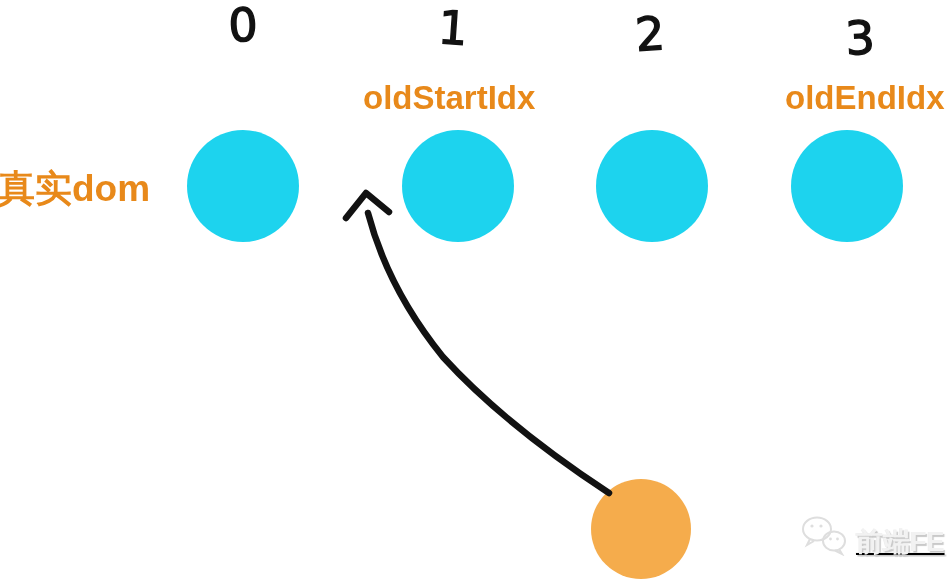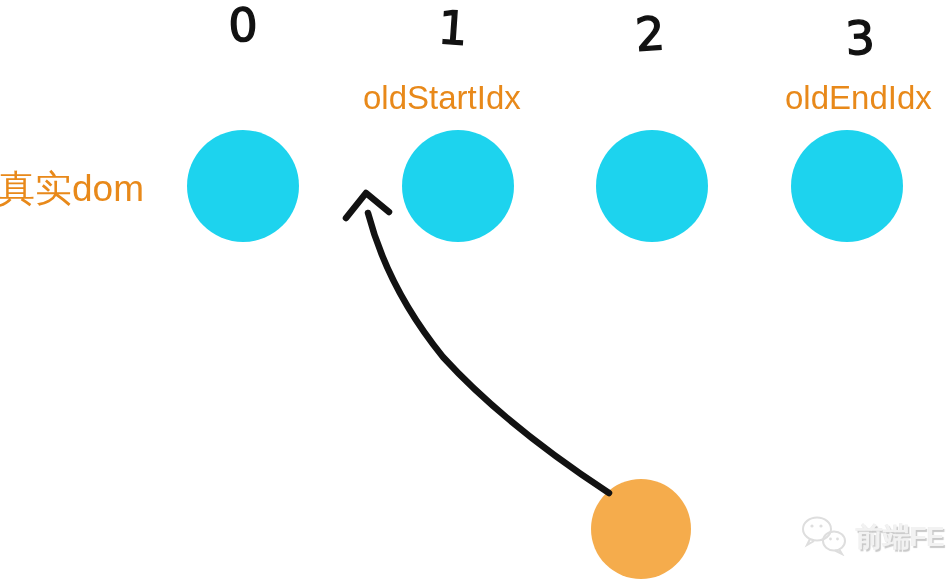--- a/index.html
+++ b/index.html
@@ -29,21 +29,21 @@
   }
   #digit-0 { left: 213px; top: 2px;  transform: rotate(-2deg); }
   #digit-1 { left: 423px; top: 5px;  transform: rotate(4deg); }
   #digit-2 { left: 620px; top: 11px; transform: rotate(-4deg); }
   #digit-3 { left: 830px; top: 15px; transform: rotate(-3deg); }
 
   
   .orange-label {
     position: absolute;
     color: var(--label-orange, #e8891a);
-    font-weight: normal;
+    font-weight: bold;
     white-space: nowrap;
   }
   #old-start-label { left: 363px; top: 79px; font-size: 33px; }
   #old-end-label   { left: 785px; top: 79px; font-size: 33px; }
   #real-dom-label  { left: -2px;  top: 164px; font-size: 37px; }
   #new-node-label  { left: 399px; top: 513px; font-size: 33px; letter-spacing: 1px; }
 
   
   .dom-node {
     position: absolute;
@@ -83,22 +83,23 @@
     stroke-linecap: round;
     stroke-linejoin: round;
   }
 
   
   #watermark {
     position: absolute;
     left: 800px;
     top: 514px;
     display: flex;
-    align-items: center;
+    align-items: flex-end;
     gap: 6px;
+    text-decoration: underline;
   }
   #watermark-text {
     font-size: 27px;
     font-weight: bold;
     color: #f2f2f2;
     text-shadow: 1.5px 1.5px 1px #c9c9c9, -0.5px -0.5px 0 #ececec;
     white-space: nowrap;
   }
   #wechat-icon svg .wm-stroke {
     fill: none;

